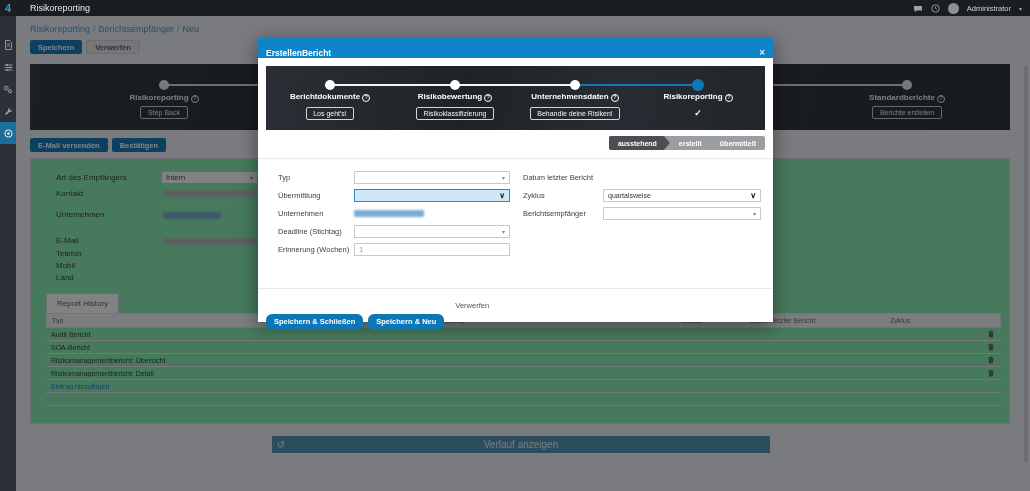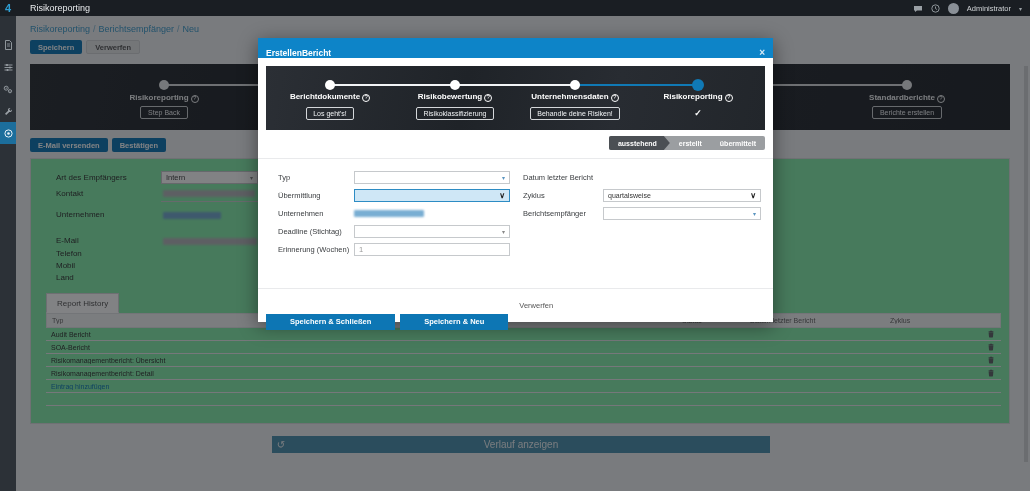--- a/index.html
+++ b/index.html
@@ -99,21 +99,21 @@
   .mfield .arrow { font-size:6px; color:#5a94c0; }
   .mfield .arrow.gray { color:#888; }
   .mfield.focus { background:#cfe7f6; border-color:#2d8cc4; }
   .mfield.focus .arrow { font-size:8px; color:#222; font-weight:bold; }
   .mfield input { border:none; outline:none; width:100%; font-size:7.5px; color:#999; background:transparent; }
   .mcheck { width:9px; height:9px; background:#0d76b4; color:#fff; font-size:7px; line-height:9px; text-align:center; border-radius:1px; cursor:pointer; }
   .mlink-redact { width:70px; height:7px; background:#79aed3; filter:blur(1.2px); border-radius:1px; cursor:pointer; }
   .file-btn { background:#0d76b4; color:#fff; font-size:7px; font-weight:bold; height:14px; display:inline-flex; align-items:center; gap:3px; padding:0 7px; border-radius:2px; cursor:pointer; }
 
   .mfooter { position:absolute; left:0; top:251px; width:515px; height:33px; display:flex; align-items:center; padding:0 8px; gap:5px; }
-  .btn-modal { background:#0d76b4; color:#fff; font-size:7.5px; font-weight:bold; height:16px; padding:0 24px; border-radius:0; display:inline-flex; align-items:center; cursor:pointer;margin-top:32px; }
+  .btn-modal { background:#0d76b4; color:#fff; font-size:7.5px; font-weight:bold; height:16px; padding:0 8px; border-radius:6px; display:inline-flex; align-items:center; cursor:pointer;margin-top:32px; }
   .mdiscard { font-size:7.5px; color:#555; margin-left:6px; cursor:pointer; }
 </style>
 </head>
 <body>
 
 <header class="topbar">
   <span class="logo">4</span>
   <span class="topbar-title">Risikoreporting</span>
   <div class="topbar-right">
     <span><svg width="10" height="8" viewBox="0 0 10 8">

